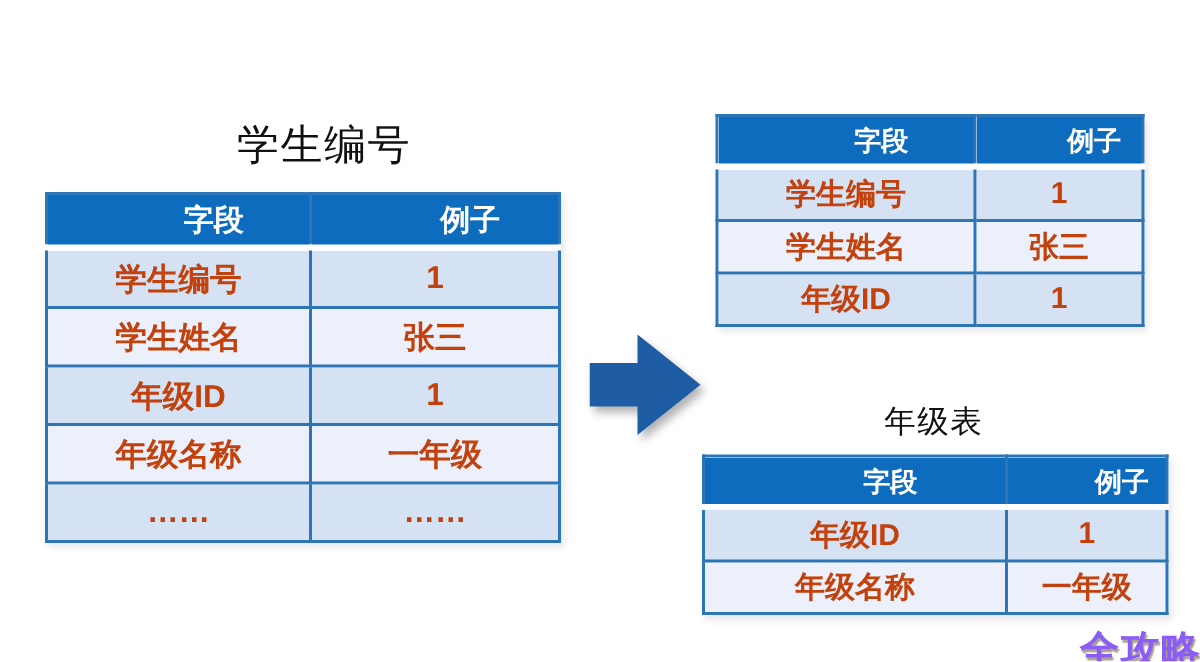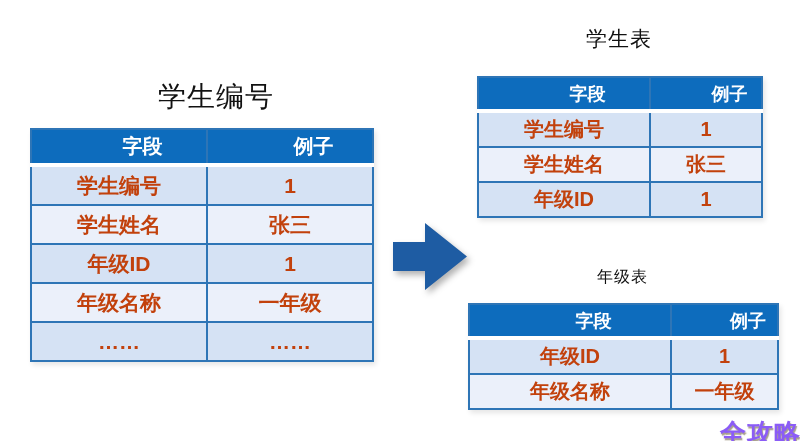--- a/index.html
+++ b/index.html
@@ -16,21 +16,21 @@
   .tbl-title {
     position: absolute;
     text-align: center;
     color: #111111;
     font-family: "DejaVu Serif", "Liberation Serif", serif;
     letter-spacing: 1px;
     white-space: nowrap;
   }
   .title-source  { left: 45px;  top: 78px;  width: 342px; font-size: 28px; }
   .title-student { left: 477px; top: 25px;  width: 284px; font-size: 21px; }
-  .title-grade   { left: 468px; top: 267px; width: 309px; font-size: 16px; }
+  .title-grade   { left: 468px; top: 267px; width: 309px; font-size: 21px; }
 
   
   table.tbl {
     position: absolute;
     border-collapse: collapse;
     table-layout: fixed;
     box-shadow: 2px 3px 5px rgba(0,0,0,0.10);
   }
   table.tbl th, table.tbl td {
     border: 2px solid #2E75B6;
@@ -129,21 +129,20 @@
         <td>……</td>
         <td>……</td>
       </tr>
     </tbody>
   </table>
 
   <svg class="arrow" viewBox="0 0 75 69" xmlns="http://www.w3.org/2000/svg" aria-hidden="true">
     <polygon points="0,20 32,20 32,1 74,34.5 32,68 32,49 0,49" fill="#1E5CA3"></polygon>
   </svg>
 
-  <div class="tbl-title title-student">学生表</div>
 
   <table class="tbl tbl-student">
     <colgroup>
         <col style="width:172px">
         <col style="width:112px">
       </colgroup>
     <thead>
       <tr>
         <th>字段</th>
         <th>例子</th>

